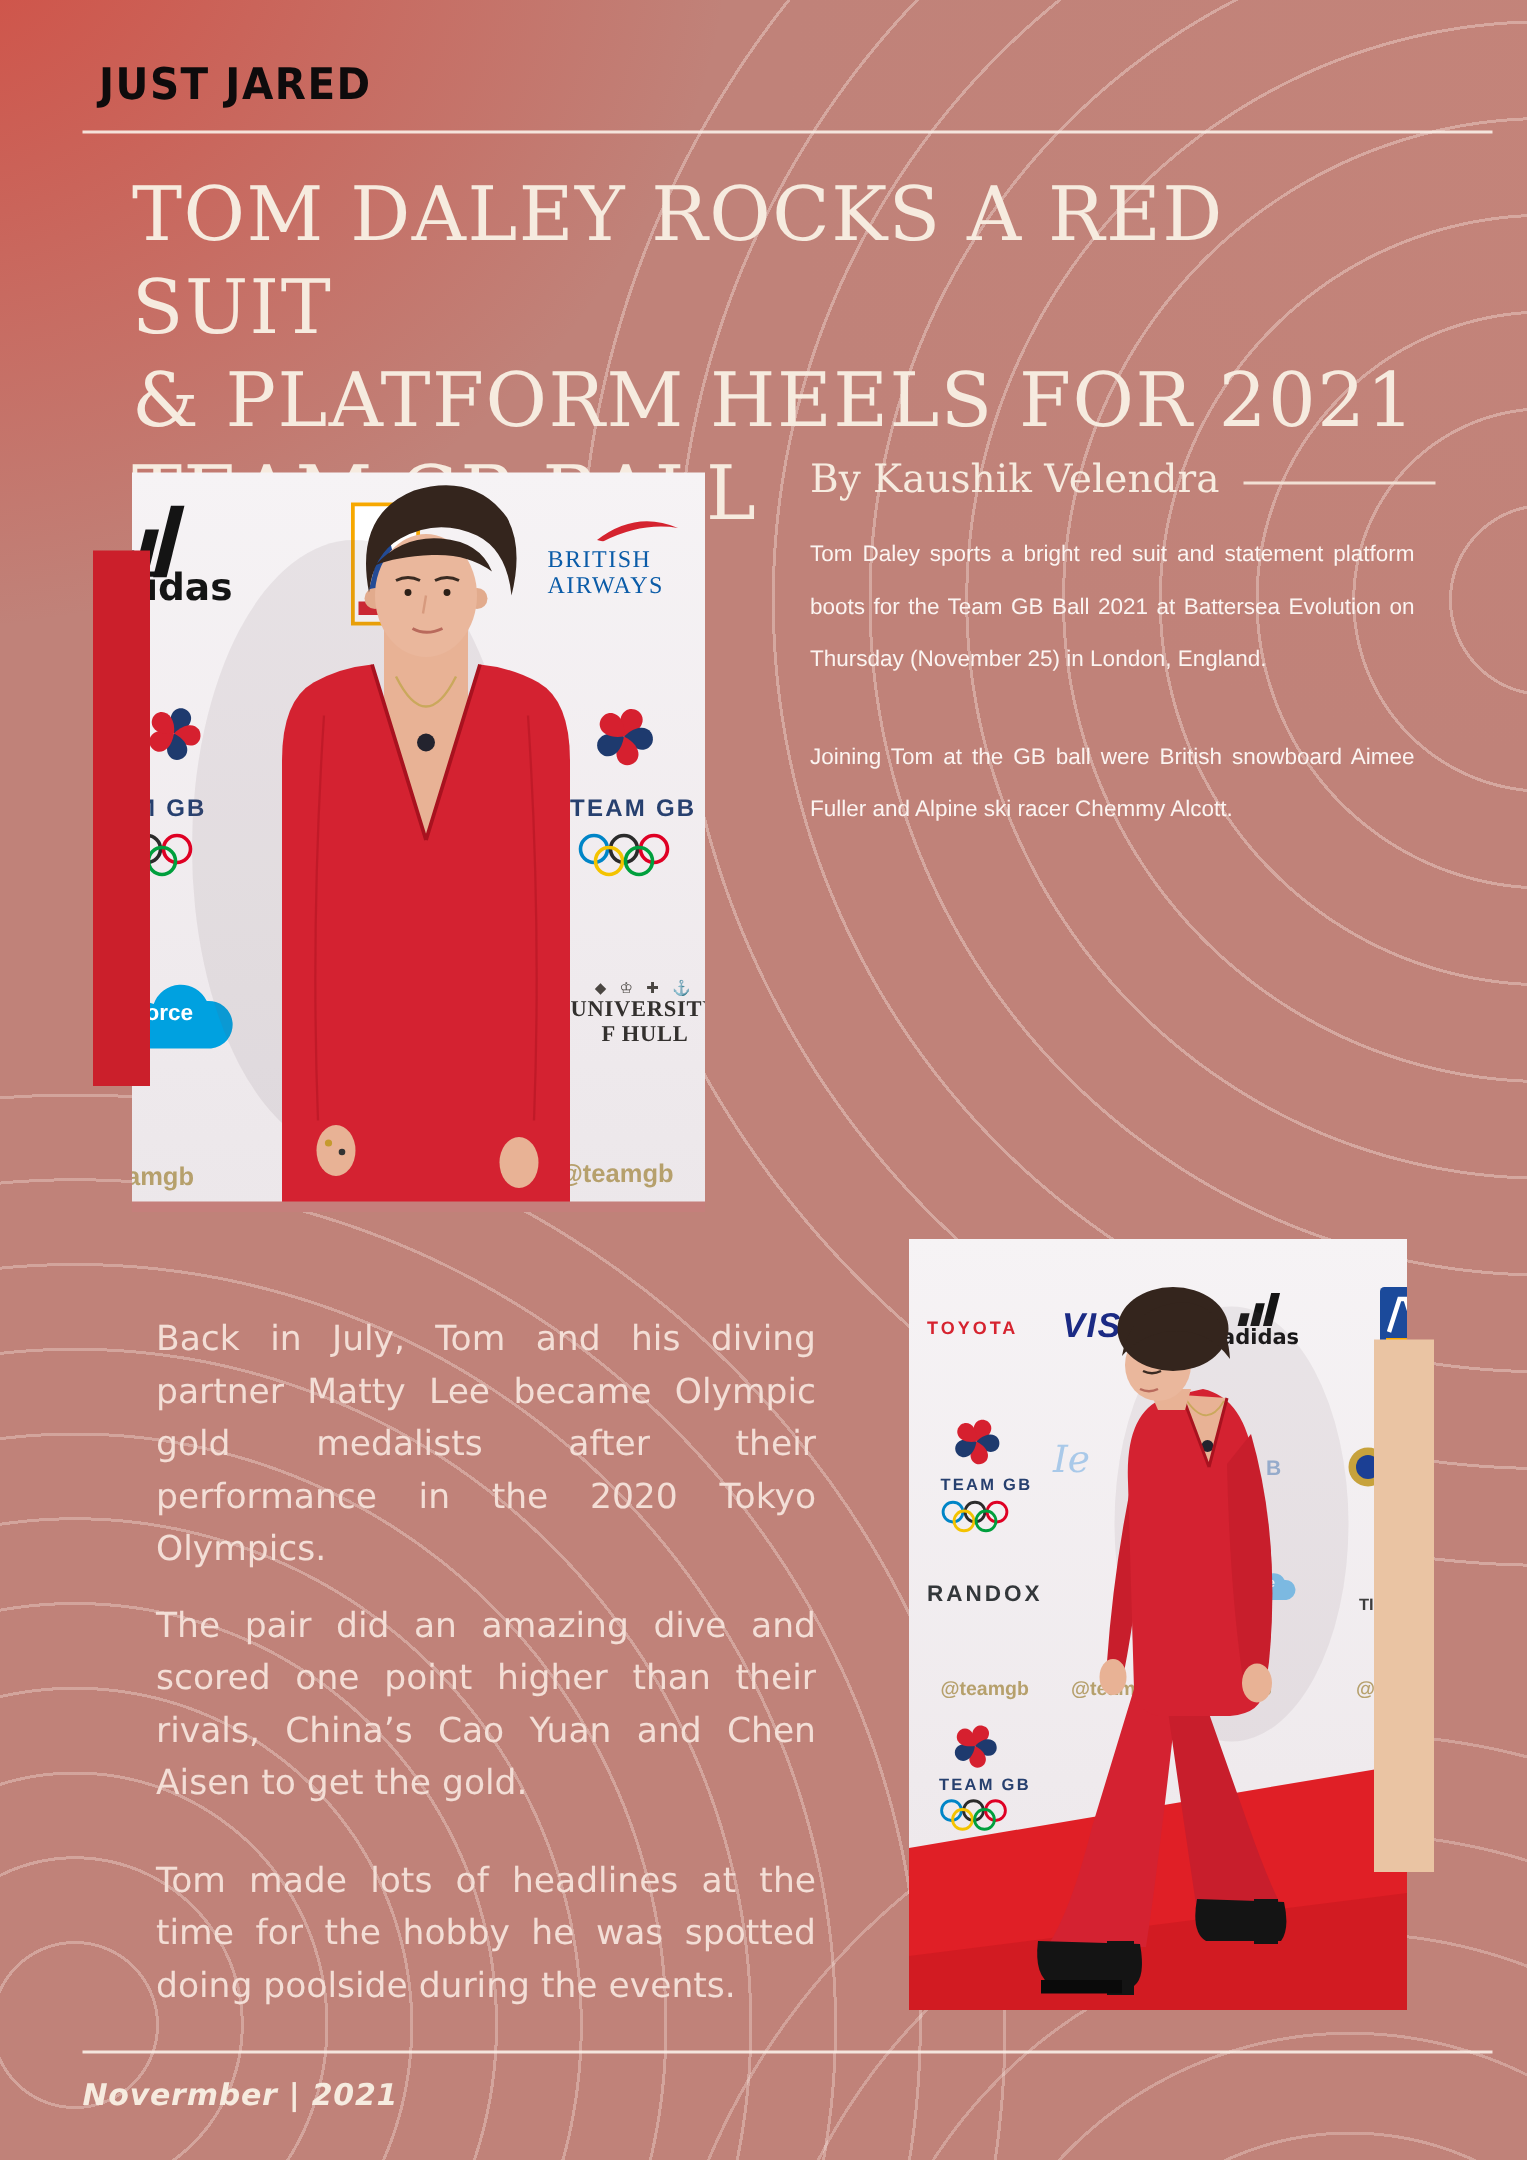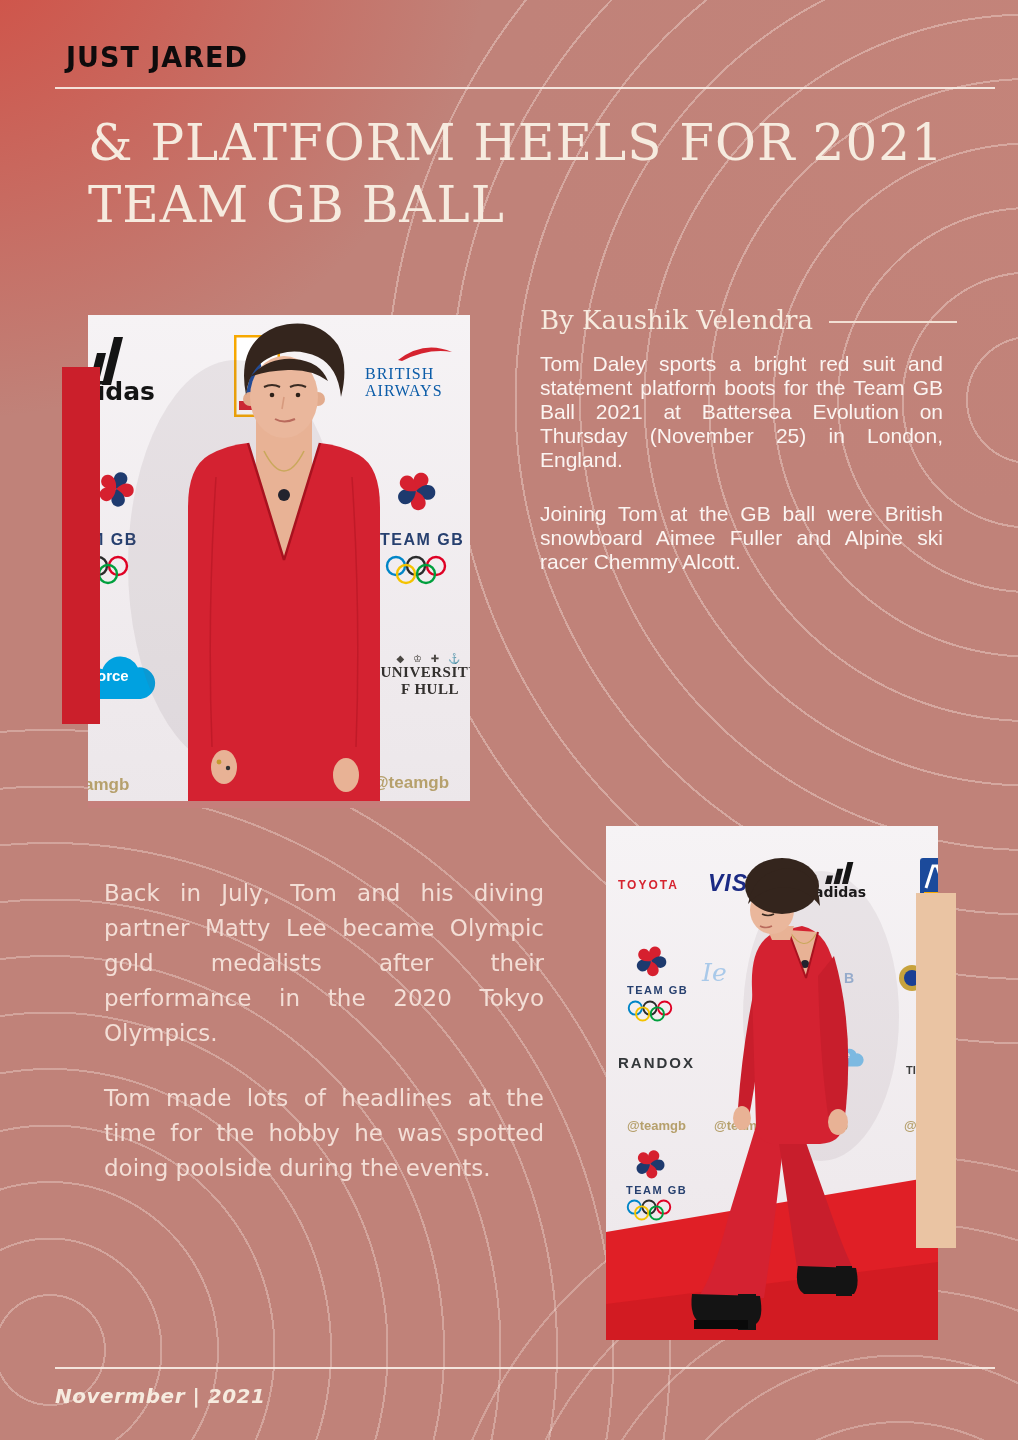--- a/index.html
+++ b/index.html
@@ -23,21 +23,21 @@
     letter-spacing:1px;color:#0e0b0c;z-index:2;transform:scaleY(1.08);transform-origin:left top;}
   .rule{height:2px;background:rgba(250,240,232,0.9);z-index:2;}
   .rule-top{left:55px;top:87px;width:940px;}
   .rule-bottom{left:55px;top:1367px;width:940px;}
   .headline{left:88px;top:112px;width:870px;z-index:2;color:#f6ebdf;
     font-family:"DejaVu Serif","Liberation Serif",serif;font-size:50px;line-height:62px;letter-spacing:1px;}
   .byline-row{left:540px;top:305px;width:420px;z-index:2;display:flex;align-items:center;gap:16px;}
   .byline{color:#f6ebdf;font-family:"DejaVu Serif","Liberation Serif",serif;font-size:26px;white-space:nowrap;}
   .byline-line{flex:0 0 128px;height:2px;background:#f2e0d4;margin-top:4px;}
   .body-right{left:540px;top:352px;width:403px;z-index:2;color:#fbf4f1;
-    font-family:"Liberation Sans",sans-serif;font-size:21px;line-height:24px;text-align:justify;}
+    font-family:"Liberation Sans",sans-serif;font-size:15px;line-height:35px;text-align:justify;}
   .body-right p{margin:0 0 30px 0;}
   .body-left{left:88px;top:860px;width:472px;z-index:2;color:#f3ded6;
     font-family:"DejaVu Sans",sans-serif;font-size:23px;line-height:35px;text-align:justify;}
   .body-left p{margin:16px;}
   .body-left p.gap{margin-top:30px;}
   .footer-date{left:55px;top:1384px;z-index:2;color:#f6ebdf;font-family:"DejaVu Sans",sans-serif;
     font-style:italic;font-weight:bold;font-size:20px;letter-spacing:0.5px;}
   
   .photo{position:absolute;overflow:hidden;z-index:2;background:linear-gradient(180deg,#f6f3f5 0%,#efeaed 70%,#ece7ea 100%);}
   .photo1{left:88px;top:315px;width:382px;height:493px;}
@@ -67,36 +67,38 @@
 <div class="page">
 
   <div class="rings rings-a"></div>
   <div class="rings rings-b"></div>
   <div class="rings rings-c"></div>
 
   <div class="z brand">JUST JARED</div>
   <div class="z rule rule-top"></div>
 
   <div class="z headline">
+    <div>TOM DALEY ROCKS A RED SUIT</div>
     <div>&amp; PLATFORM HEELS FOR 2021</div>
     <div>TEAM GB BALL</div>
   </div>
 
   <div class="z byline-row">
     <span class="byline">By Kaushik Velendra</span>
     <span class="byline-line"></span>
   </div>
 
   <div class="z body-right">
     <p>Tom Daley sports a bright red suit and statement platform boots for the Team GB Ball 2021 at Battersea Evolution on Thursday (November 25) in London, England.</p>
     <p>Joining Tom at the GB ball were British snowboard Aimee Fuller and Alpine ski racer Chemmy Alcott.</p>
   </div>
 
   <div class="z body-left">
     <p>Back in July, Tom and his diving partner Matty Lee became Olympic gold medalists after their performance in the 2020 Tokyo Olympics.</p>
+    <p>The pair did an amazing dive and scored one point higher than their rivals, China’s Cao Yuan and Chen Aisen to get the gold.</p>
     <p class="gap">Tom made lots of headlines at the time for the hobby he was spotted doing poolside during the events.</p>
   </div>
 
   <div class="photo photo1">
 
     <svg class="abs" style="left:-14px;top:22px" width="52" height="48" viewBox="0 0 52 48">
       <g fill="#141414" transform="skewX(-14)">
           <rect x="14" y="30" width="9" height="18"></rect>
           <rect x="27" y="16" width="9" height="32"></rect>
           <rect x="40" y="0" width="9" height="48"></rect>

